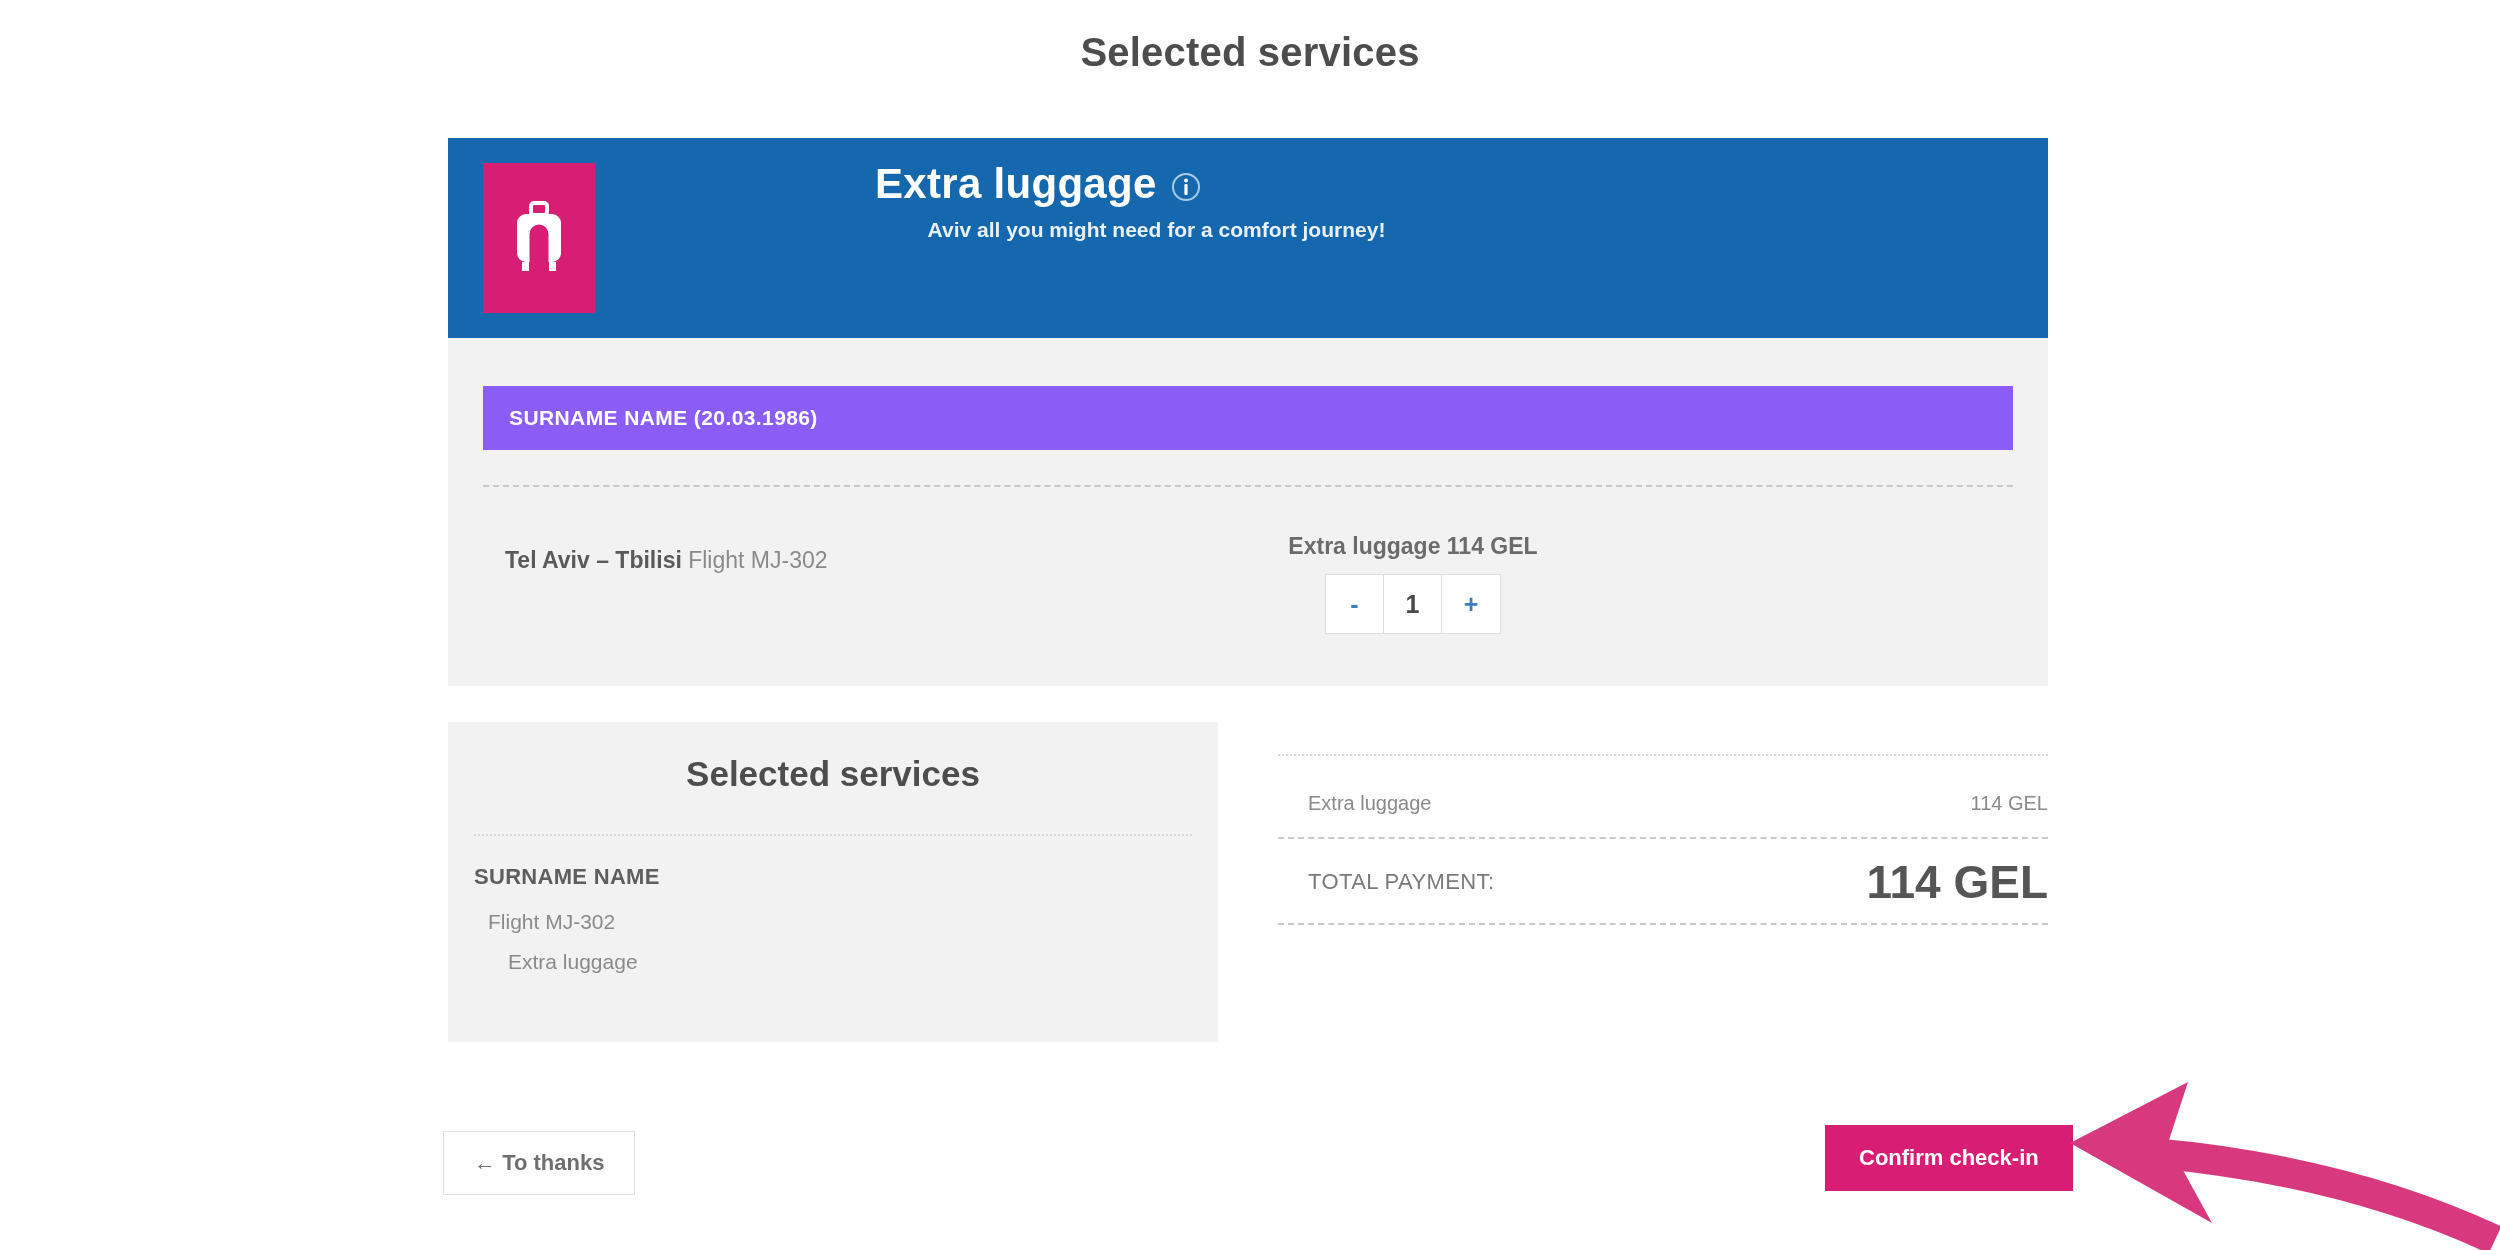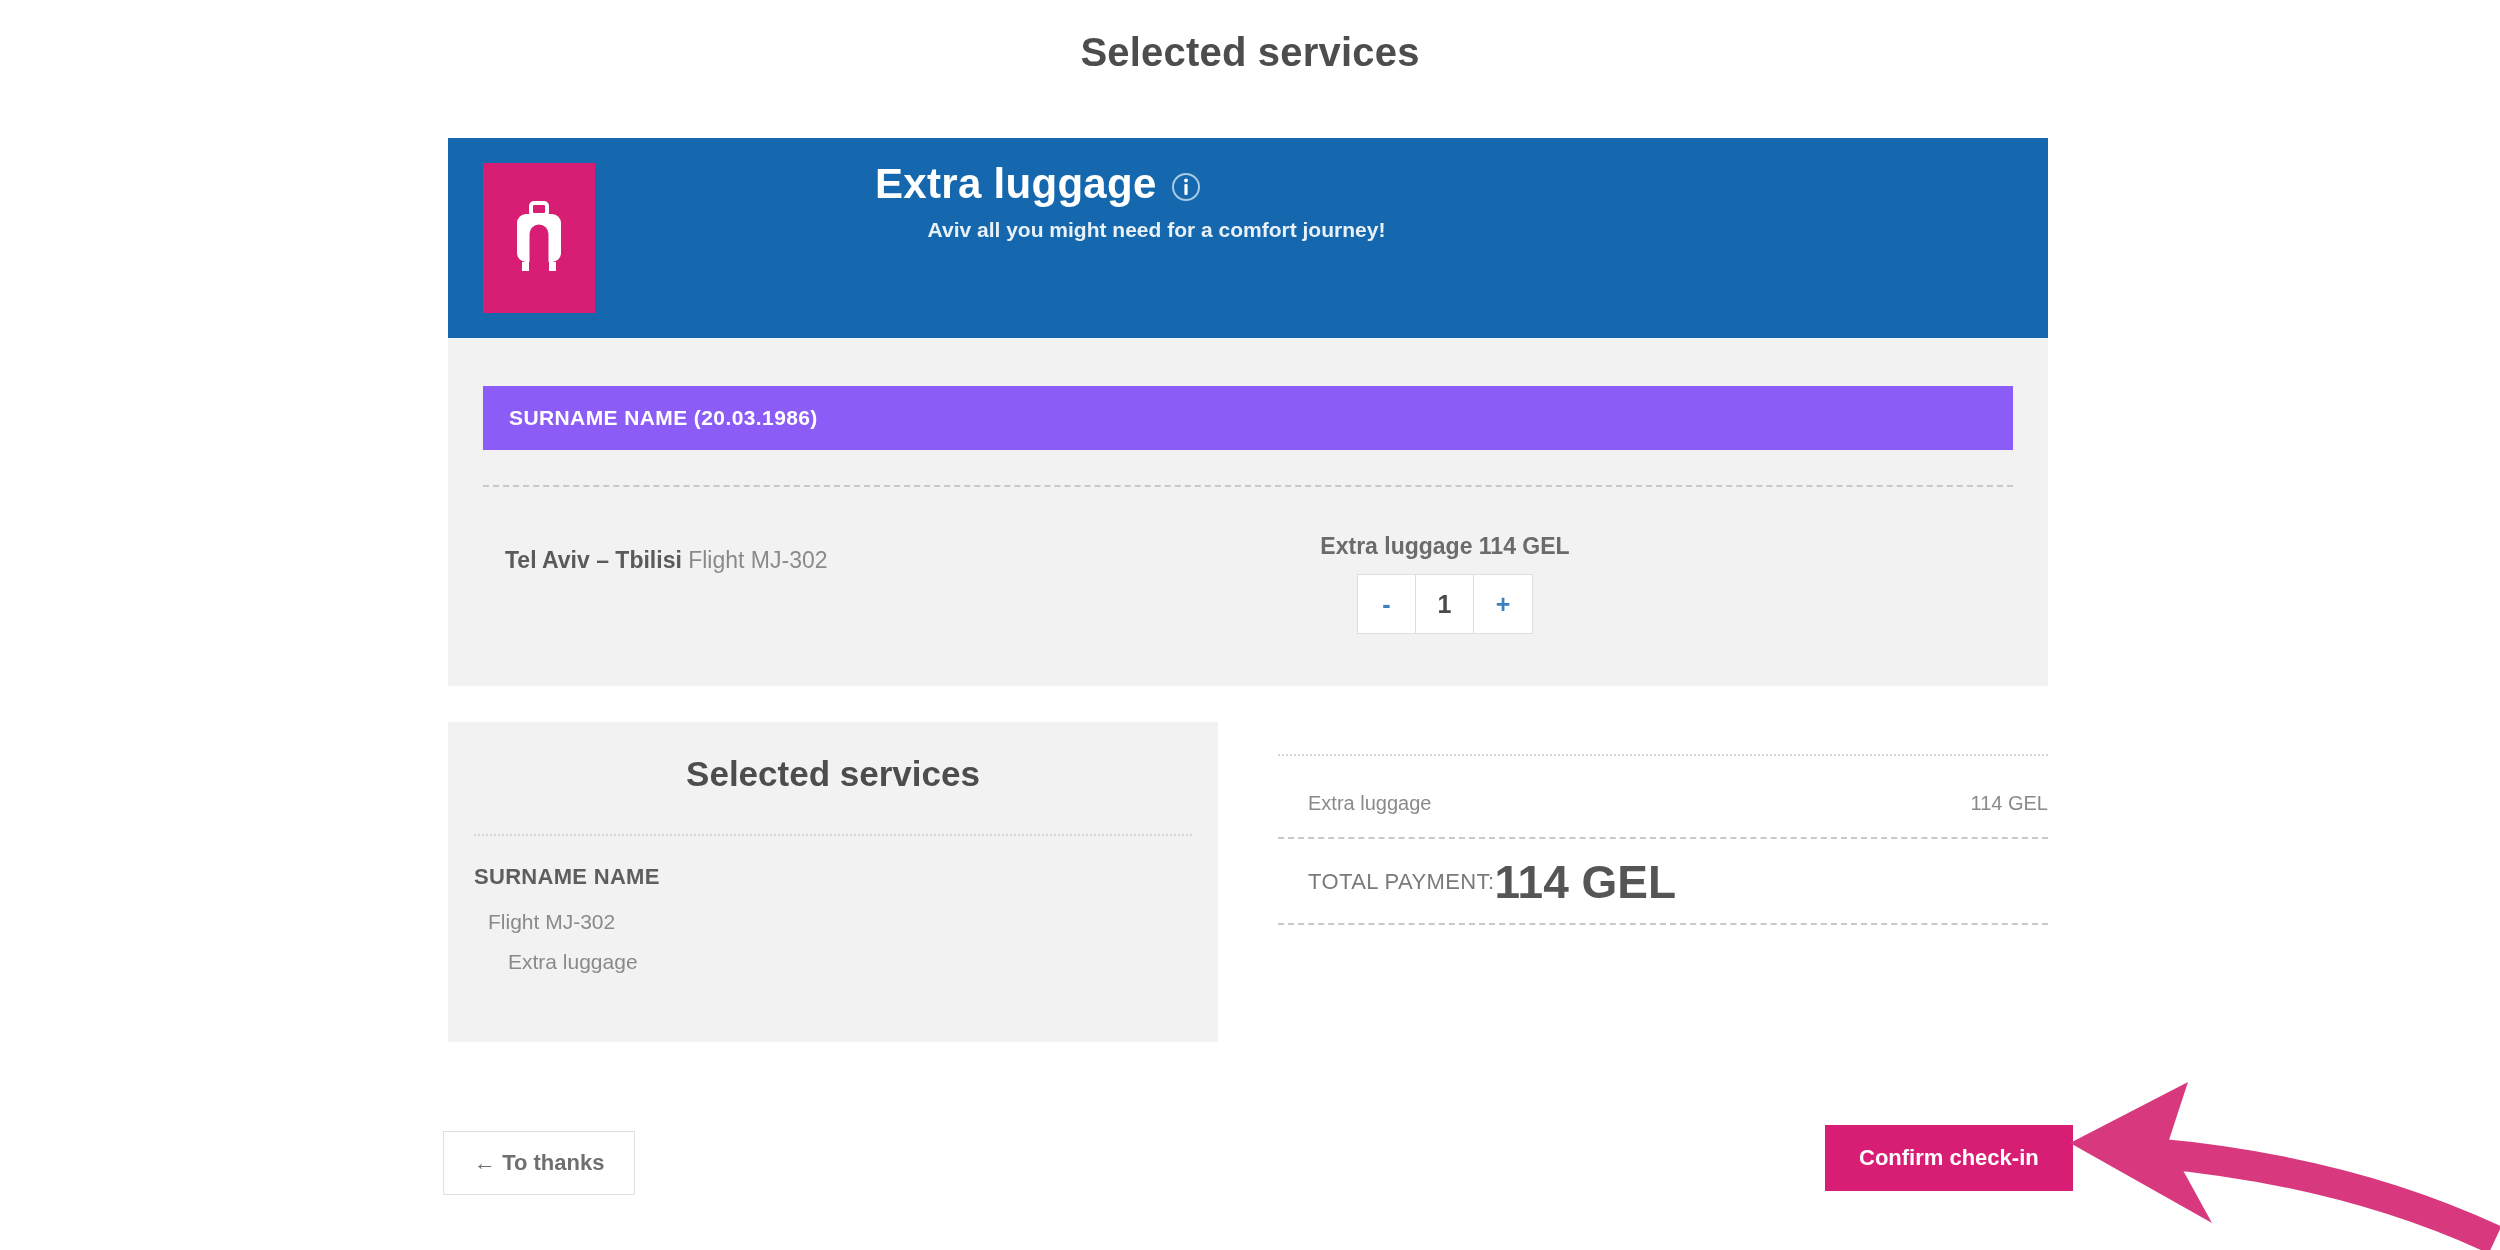--- a/index.html
+++ b/index.html
@@ -124,21 +124,20 @@
 
   
   .flight-row {
     display: flex;
     align-items: flex-start;
     margin: 0 35px;
     border-top: 2px dashed #c8c8c8;
     padding-top: 46px;
     padding-bottom: 52px;
     margin-top: 35px;
-    gap: 32px;
   }
   .flight-label {
     flex: none;
     width: 720px;
     font-size: 23px;
     color: #8a8a8a;
     padding-left: 22px;
     padding-top: 14px;
   }
   .flight-label b { color: #5a5a5a; font-weight: 700; }
@@ -235,20 +234,21 @@
     justify-content: space-between;
     align-items: baseline;
     font-size: 20px;
     color: #8a8a8a;
     padding: 8px 0 22px 30px;
   }
   .cost-line .cost-amt { color: #8a8a8a; }
   .cost-divider-mid { border-top: 2px dashed #c9c9c9; }
   .total-line {
     display: flex;
+    justify-content: space-between;
     align-items: center;
     padding: 16px 0 14px 30px;
   }
   .total-label {
     font-size: 22px;
     color: #7a7a7a;
     letter-spacing: 0.4px;
   }
   .total-amt {
     font-size: 46px;

